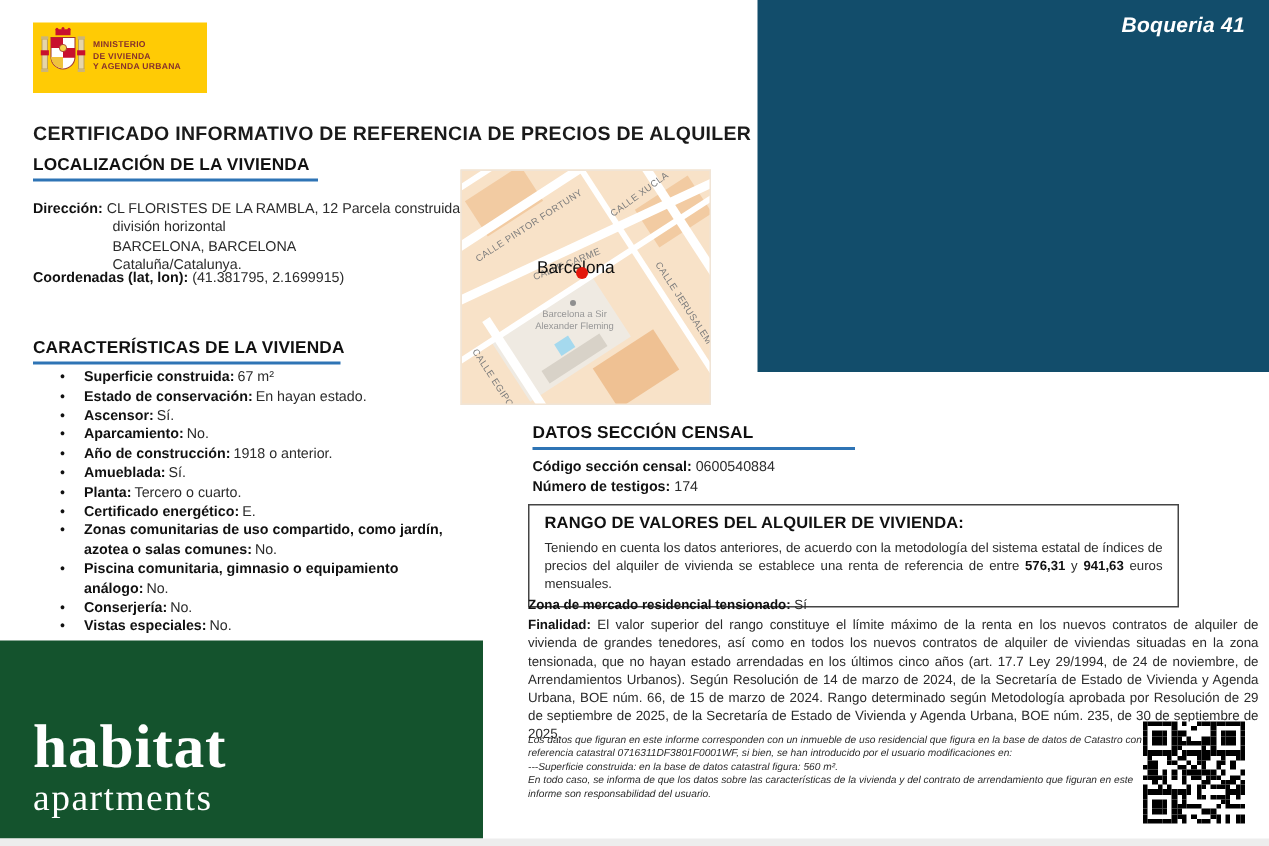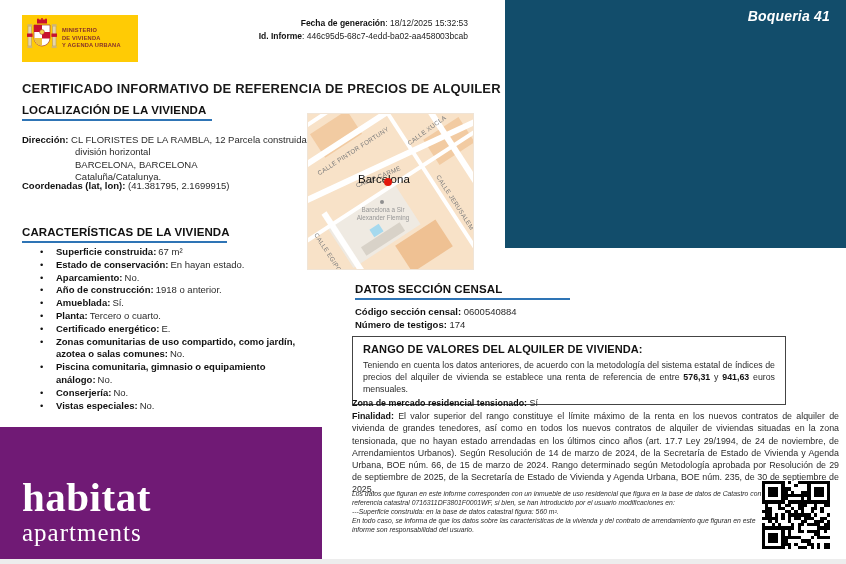--- a/index.html
+++ b/index.html
@@ -112,24 +112,20 @@
         <circle cx="15" cy="14" r="2.4" fill="#f6d44d" stroke="#a33a2e" stroke-width="0.6"></circle>
       </svg>
     </span>
     <div class="txt">
       <div>MINISTERIO</div>
       <div>DE VIVIENDA</div>
       <div>Y AGENDA URBANA</div>
     </div>
   </div>
 
-  <div class="abs meta">
-    <div><b>Fecha de generación</b>: <span>18/12/2025 15:32:53</span></div>
-    <div><b>Id. Informe</b>: <span>446c95d5-68c7-4edd-ba02-aa458003bcab</span></div>
-  </div>
 
   <div class="abs doc-title">CERTIFICADO INFORMATIVO DE REFERENCIA DE PRECIOS DE ALQUILER</div>
 
   <div class="abs sec-head" style="left:22px; top:104px;">LOCALIZACIÓN DE LA VIVIENDA</div>
   <div class="abs rule" style="left:22px; top:119px; width:190px;"></div>
 
   <div class="abs fld addr" style="left:22px; top:134px; width:312px;">
     <div><b>Dirección:</b> <span>CL FLORISTES DE LA RAMBLA, 12 Parcela construida sin</span></div>
     <div class="ind">división horizontal</div>
     <div class="ind">BARCELONA, BARCELONA</div>
@@ -171,20 +167,21 @@
     </div>
   </div>
 
   <div class="abs sec-head" style="left:22px; top:226px;">CARACTERÍSTICAS DE LA VIVIENDA</div>
   <div class="abs rule" style="left:22px; top:241px; width:205px;"></div>
 
   <div class="abs chars">
     <ul>
       <li><b>Superficie construida:</b><span class="val">67 m²</span></li>
       <li><b>Estado de conservación:</b><span class="val">En hayan estado.</span></li>
+      <li><b>Ascensor:</b><span class="val">Sí.</span></li>
       <li><b>Aparcamiento:</b><span class="val">No.</span></li>
       <li><b>Año de construcción:</b><span class="val">1918 o anterior.</span></li>
       <li><b>Amueblada:</b><span class="val">Sí.</span></li>
       <li><b>Planta:</b><span class="val">Tercero o cuarto.</span></li>
       <li><b>Certificado energético:</b><span class="val">E.</span></li>
       <li><b>Zonas comunitarias de uso compartido, como jardín, azotea o salas comunes:</b><span class="val">No.</span></li>
       <li><b>Piscina comunitaria, gimnasio o equipamiento análogo:</b><span class="val">No.</span></li>
       <li><b>Conserjería:</b><span class="val">No.</span></li>
       <li><b>Vistas especiales:</b><span class="val">No.</span></li>
     </ul>
@@ -662,21 +659,21 @@
       <div class="c"></div>
       <div></div>
       <div class="c"></div>
       <div></div>
       <div class="c"></div>
       <div></div>
       <div class="c"></div>
       <div class="c"></div>
     </div>
 
-  <div class="abs overlay-bottom" style="background: #701a75;">
+  <div class="abs overlay-bottom" style="background: #14532d;">
     <div class="habitat-logo">
       <div class="l1">habitat</div>
       <div class="l2">apartments</div>
     </div>
   </div>
 
   <div class="abs bottom-edge"></div>
 </div>
 
 </body></html>

